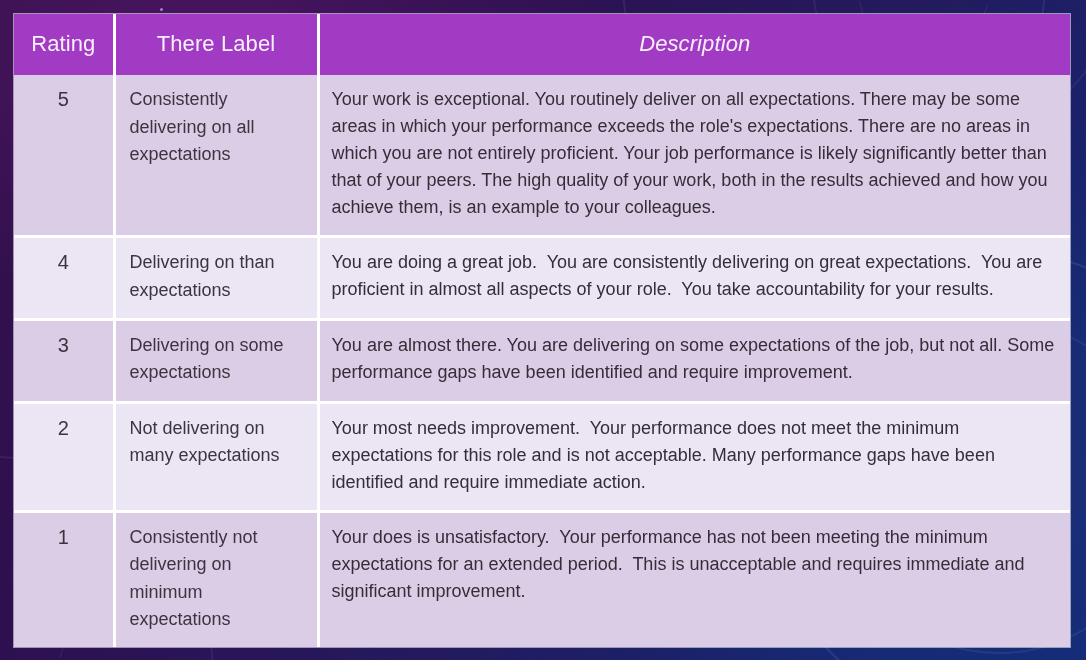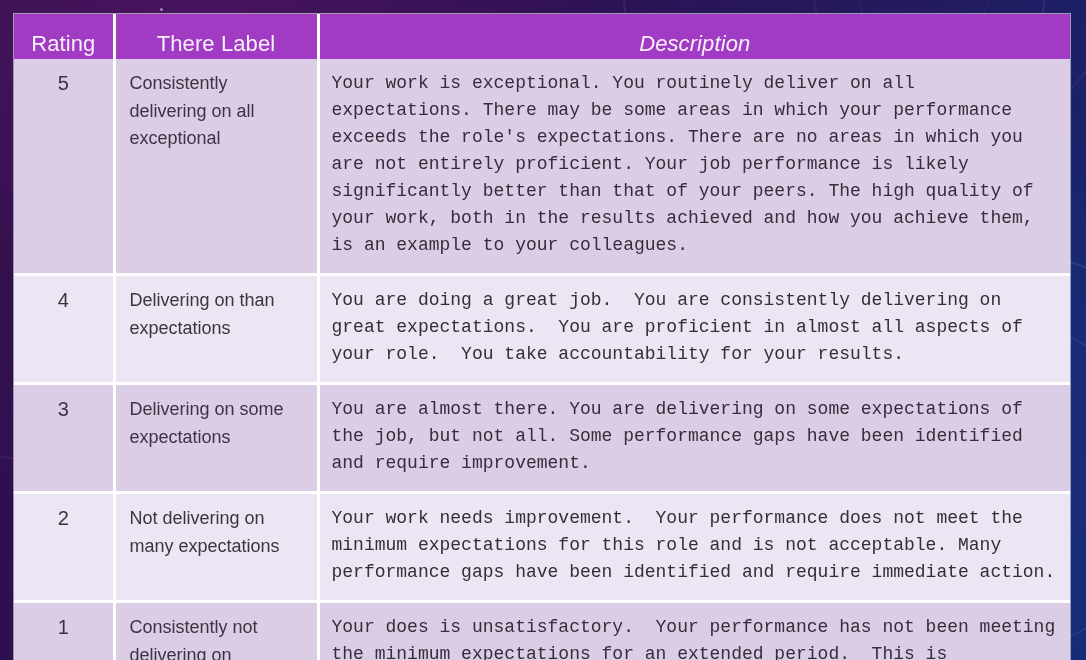--- a/index.html
+++ b/index.html
@@ -66,33 +66,33 @@
   #rating-table col.c-rating { width: 100px; }
   #rating-table col.c-label  { width: 204px; }
   #rating-table col.c-desc   { width: 752px; }
 
   thead th {
     background: #a13bc4;
     color: #f7f0fb;
     font-weight: 400;
     font-size: 22px;
     line-height: 1.2;
-    padding: 17px 6px 2px;
+    padding: 17px 6px 18px;
     border-right: 3px solid #ffffff;
     letter-spacing: 0.1px;
   }
   thead th:last-child { border-right: none; font-style: italic; }
 
   tbody td {
     border-right: 3px solid #ffffff;
     border-bottom: 3px solid #ffffff;
     vertical-align: top;
     color: #2f2b33;
   }
-  tbody td:last-child { border-right: none; font-family: Liberation Mono, monospace; }
+  tbody td:last-child { border-right: none; }
   tbody tr:last-child td { border-bottom: none; }
 
   tbody tr.band-dark td  { background: #dccde7; }
   tbody tr.band-light td { background: #ece5f3; }
 
   td.cell-rating {
     text-align: center;
     font-size: 20px;
     line-height: 1.35;
     padding: 11px 4px 14px;
@@ -137,37 +137,37 @@
     <thead>
       <tr>
         <th>Rating</th>
         <th>There Label</th>
         <th>Description</th>
       </tr>
     </thead>
     <tbody>
       <tr class="band-dark">
         <td class="cell-rating">5</td>
-        <td class="cell-label">Consistently delivering on all exceptional</td>
+        <td class="cell-label">Consistently delivering on all expectations</td>
         <td class="cell-desc">Your work is exceptional. You routinely deliver on all expectations. There may be some areas in which your performance exceeds the role's expectations. There are no areas in which you are not entirely proficient. Your job performance is likely significantly better than that of your peers. The high quality of your work, both in the results achieved and how you achieve them, is an example to your colleagues.</td>
       </tr>
       <tr class="band-light">
         <td class="cell-rating">4</td>
         <td class="cell-label">Delivering on than expectations</td>
         <td class="cell-desc">You are doing a great job.  You are consistently delivering on great expectations.  You are proficient in almost all aspects of your role.  You take accountability for your results.</td>
       </tr>
       <tr class="band-dark">
         <td class="cell-rating">3</td>
         <td class="cell-label">Delivering on some expectations</td>
         <td class="cell-desc">You are almost there. You are delivering on some expectations of the job, but not all. Some performance gaps have been identified and require improvement.</td>
       </tr>
       <tr class="band-light">
         <td class="cell-rating">2</td>
         <td class="cell-label">Not delivering on many expectations</td>
-        <td class="cell-desc">Your work needs improvement.  Your performance does not meet the minimum expectations for this role and is not acceptable. Many performance gaps have been identified and require immediate action.</td>
+        <td class="cell-desc">Your most needs improvement.  Your performance does not meet the minimum expectations for this role and is not acceptable. Many performance gaps have been identified and require immediate action.</td>
       </tr>
       <tr class="band-dark">
         <td class="cell-rating">1</td>
         <td class="cell-label">Consistently not delivering on minimum expectations</td>
         <td class="cell-desc">Your does is unsatisfactory.  Your performance has not been meeting the minimum expectations for an extended period.  This is unacceptable and requires immediate and significant improvement.</td>
       </tr>
     </tbody>
   </table>
 
 </div>

